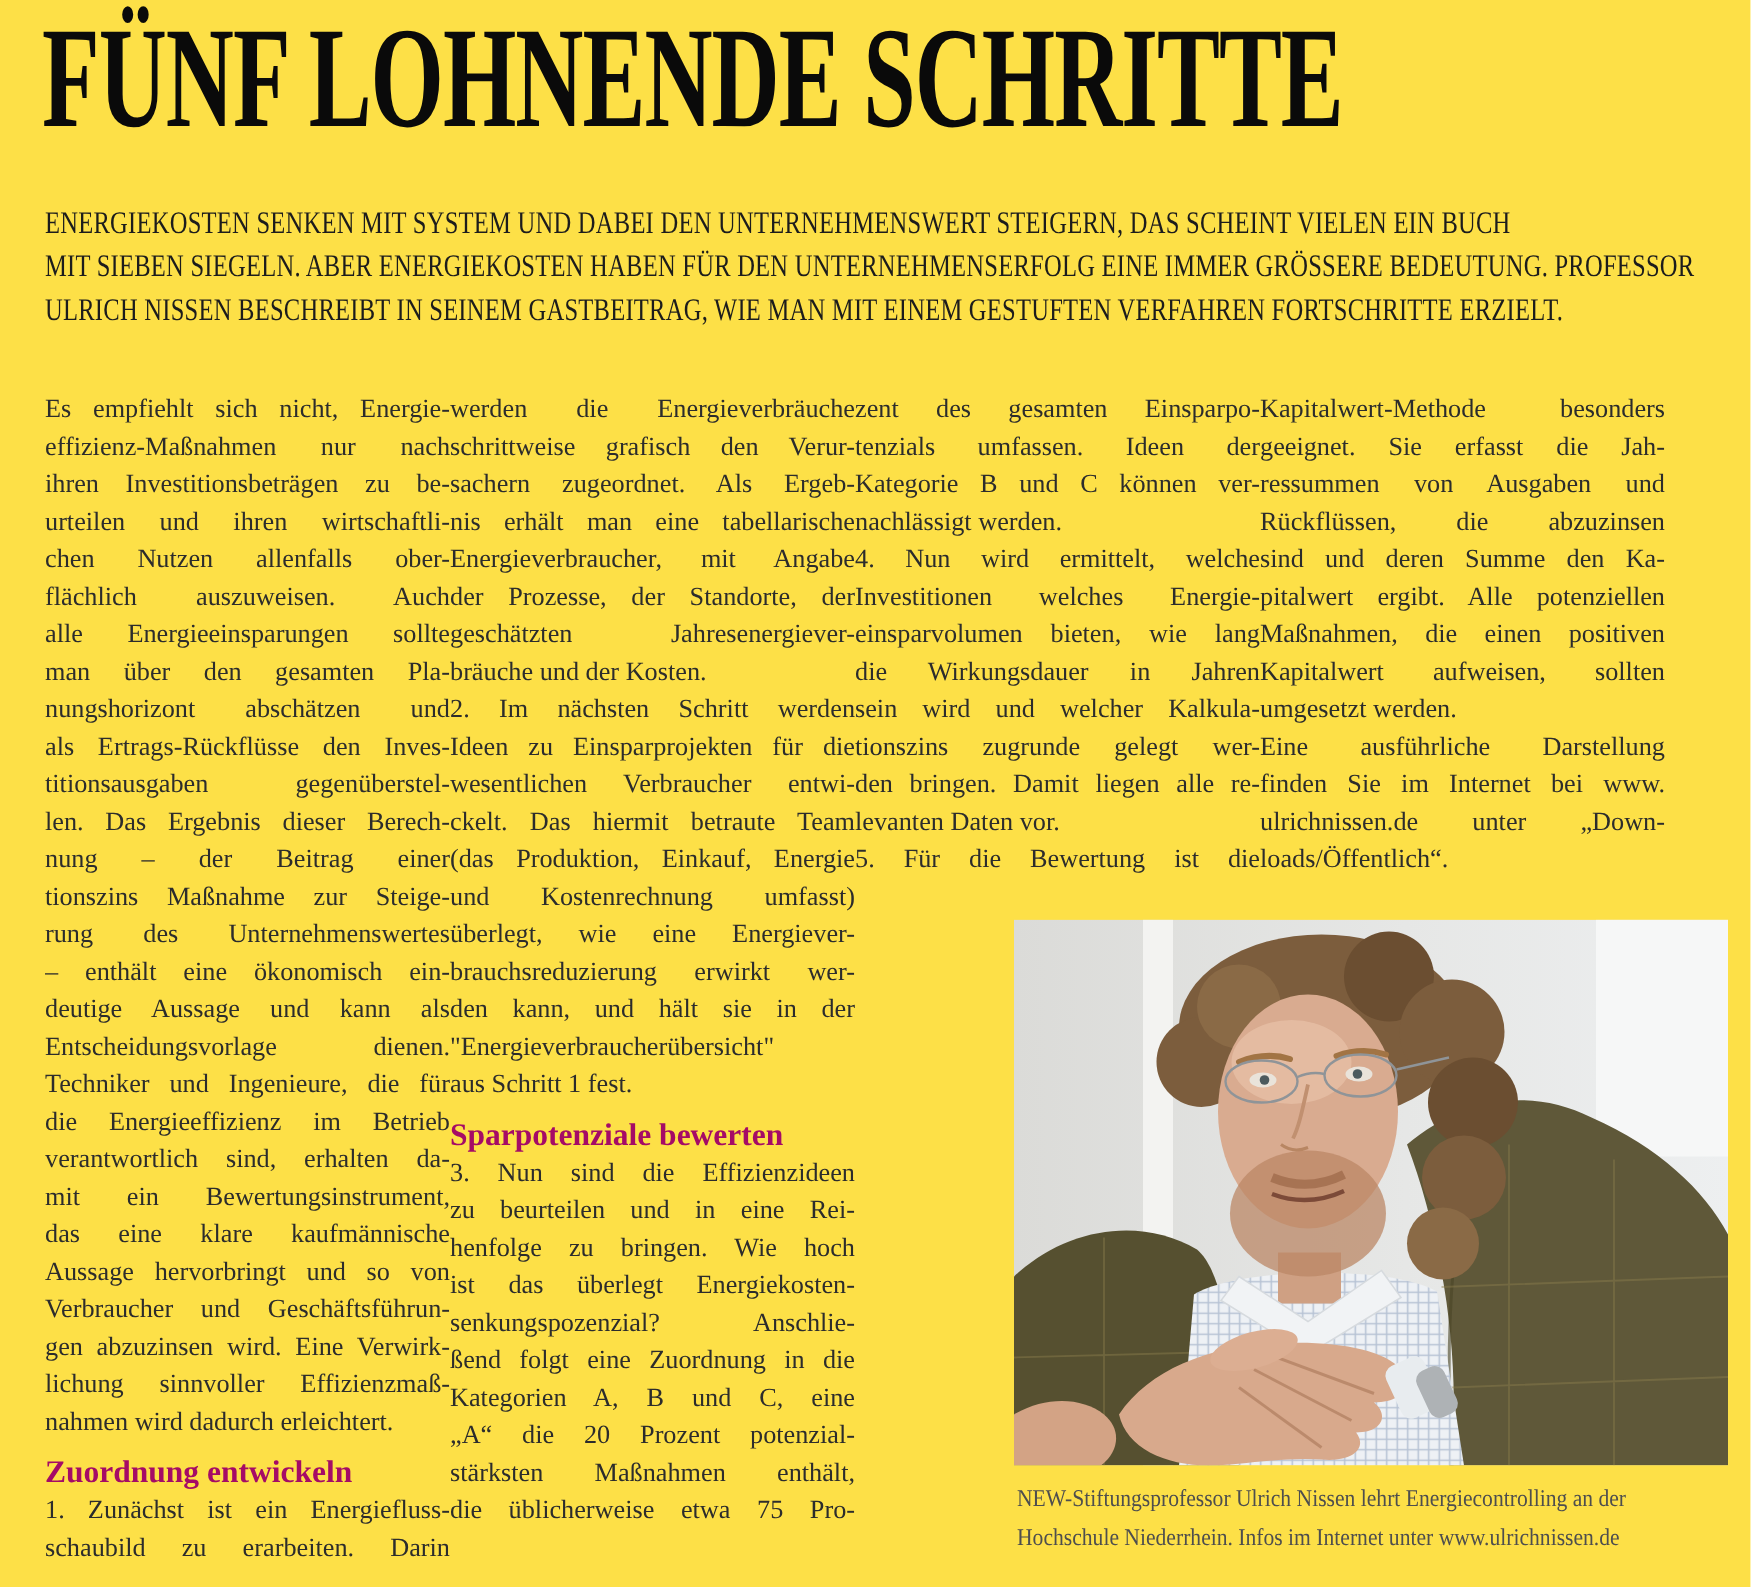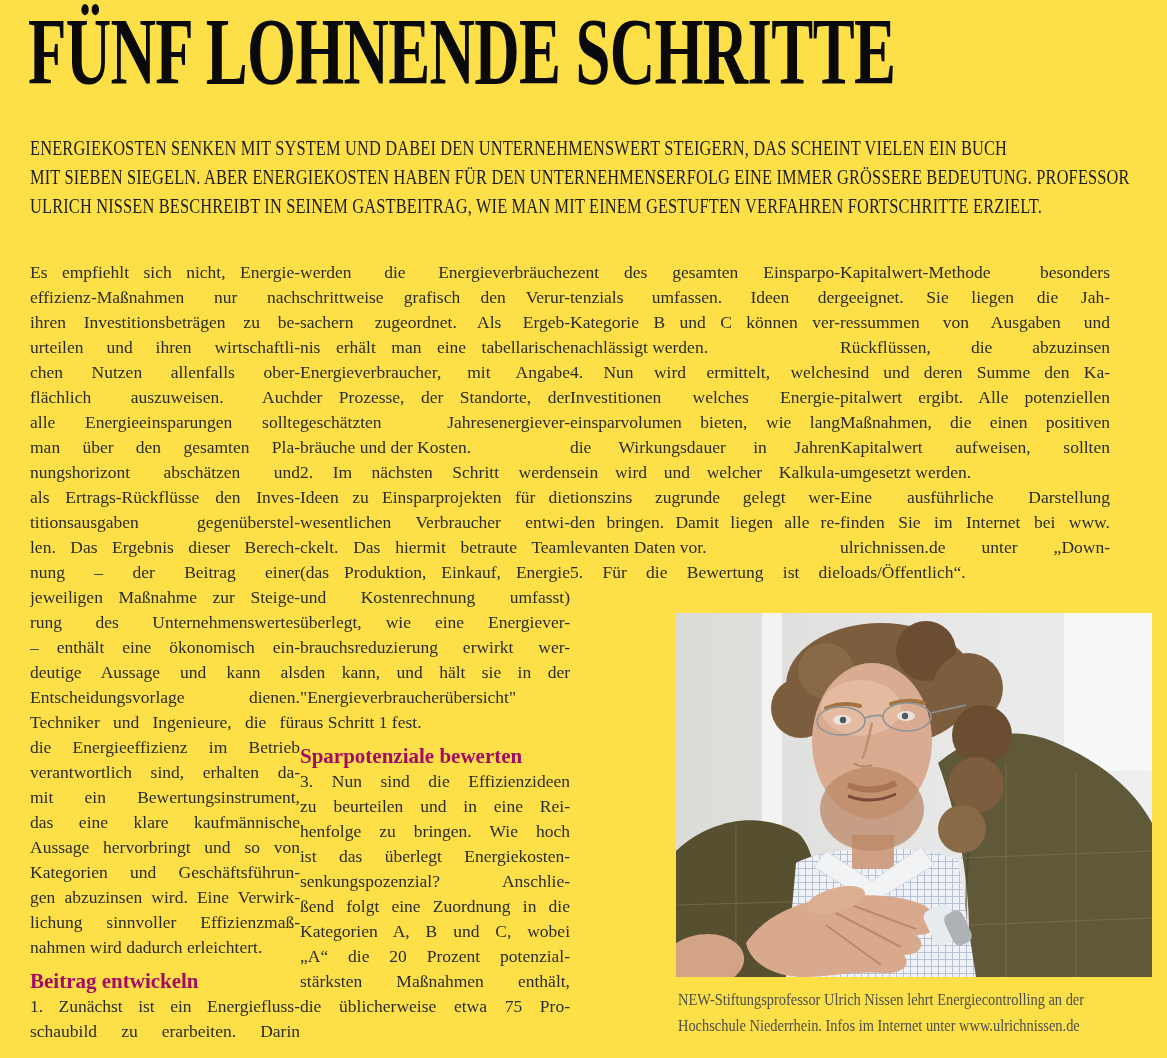--- a/index.html
+++ b/index.html
@@ -54,36 +54,36 @@
         <div class="line">urteilen und ihren wirtschaftli-</div>
         <div class="line">chen Nutzen allenfalls ober-</div>
         <div class="line">flächlich auszuweisen. Auch</div>
         <div class="line">alle Energieeinsparungen sollte</div>
         <div class="line">man über den gesamten Pla-</div>
         <div class="line">nungshorizont abschätzen und</div>
         <div class="line">als Ertrags-Rückflüsse den Inves-</div>
         <div class="line">titionsausgaben gegenüberstel-</div>
         <div class="line">len. Das Ergebnis dieser Berech-</div>
         <div class="line">nung – der Beitrag einer</div>
-        <div class="line">jeweiligen Maßnahme zur Steige-</div>
+        <div class="line">tionszins Maßnahme zur Steige-</div>
         <div class="line">rung des Unternehmenswertes</div>
         <div class="line">– enthält eine ökonomisch ein-</div>
         <div class="line">deutige Aussage und kann als</div>
         <div class="line">Entscheidungsvorlage dienen.</div>
         <div class="line">Techniker und Ingenieure, die für</div>
         <div class="line">die Energieeffizienz im Betrieb</div>
         <div class="line">verantwortlich sind, erhalten da-</div>
         <div class="line">mit ein Bewertungsinstrument,</div>
         <div class="line">das eine klare kaufmännische</div>
         <div class="line">Aussage hervorbringt und so von</div>
-        <div class="line">Kategorien und Geschäftsführun-</div>
+        <div class="line">Verbraucher und Geschäftsführun-</div>
         <div class="line">gen abzuzinsen wird. Eine Verwirk-</div>
         <div class="line">lichung sinnvoller Effizienzmaß-</div>
         <div class="line end">nahmen wird dadurch erleichtert.</div>
-        <div class="col-heading" style="color: rgb(165, 11, 102);">Beitrag entwickeln</div>
+        <div class="col-heading" style="color: rgb(165, 11, 102);">Zuordnung entwickeln</div>
         <div class="line">1. Zunächst ist ein Energiefluss-</div>
         <div class="line">schaubild zu erarbeiten. Darin</div>
       </div>
     <div class="col">
         <div class="line">werden die Energieverbräuche</div>
         <div class="line">schrittweise grafisch den Verur-</div>
         <div class="line">sachern zugeordnet. Als Ergeb-</div>
         <div class="line">nis erhält man eine tabellarische</div>
         <div class="line">Energieverbraucher, mit Angabe</div>
         <div class="line">der Prozesse, der Standorte, der</div>
@@ -100,21 +100,21 @@
         <div class="line">den kann, und hält sie in der</div>
         <div class="line">"Energieverbraucherübersicht"</div>
         <div class="line end">aus Schritt 1 fest.</div>
         <div class="col-heading" style="color: rgb(165, 11, 102);">Sparpotenziale bewerten</div>
         <div class="line">3. Nun sind die Effizienzideen</div>
         <div class="line">zu beurteilen und in eine Rei-</div>
         <div class="line">henfolge zu bringen. Wie hoch</div>
         <div class="line">ist das überlegt Energiekosten-</div>
         <div class="line">senkungspozenzial? Anschlie-</div>
         <div class="line">ßend folgt eine Zuordnung in die</div>
-        <div class="line">Kategorien A, B und C, wobei</div>
+        <div class="line">Kategorien A, B und C, eine</div>
         <div class="line">„A“ die 20 Prozent potenzial-</div>
         <div class="line">stärksten Maßnahmen enthält,</div>
         <div class="line">die üblicherweise etwa 75 Pro-</div>
       </div>
     <div class="col">
         <div class="line">zent des gesamten Einsparpo-</div>
         <div class="line">tenzials umfassen. Ideen der</div>
         <div class="line">Kategorie B und C können ver-</div>
         <div class="line end">nachlässigt werden.</div>
         <div class="line">4. Nun wird ermittelt, welche</div>
@@ -122,21 +122,21 @@
         <div class="line">einsparvolumen bieten, wie lang</div>
         <div class="line">die Wirkungsdauer in Jahren</div>
         <div class="line">sein wird und welcher Kalkula-</div>
         <div class="line">tionszins zugrunde gelegt wer-</div>
         <div class="line">den bringen. Damit liegen alle re-</div>
         <div class="line end">levanten Daten vor.</div>
         <div class="line">5. Für die Bewertung ist die</div>
       </div>
     <div class="col">
         <div class="line">Kapitalwert-Methode besonders</div>
-        <div class="line">geeignet. Sie liegen die Jah-</div>
+        <div class="line">geeignet. Sie erfasst die Jah-</div>
         <div class="line">ressummen von Ausgaben und</div>
         <div class="line">Rückflüssen, die abzuzinsen</div>
         <div class="line">sind und deren Summe den Ka-</div>
         <div class="line">pitalwert ergibt. Alle potenziellen</div>
         <div class="line">Maßnahmen, die einen positiven</div>
         <div class="line">Kapitalwert aufweisen, sollten</div>
         <div class="line end">umgesetzt werden.</div>
         <div class="line">Eine ausführliche Darstellung</div>
         <div class="line">finden Sie im Internet bei www.</div>
         <div class="line">ulrichnissen.de unter „Down-</div>

